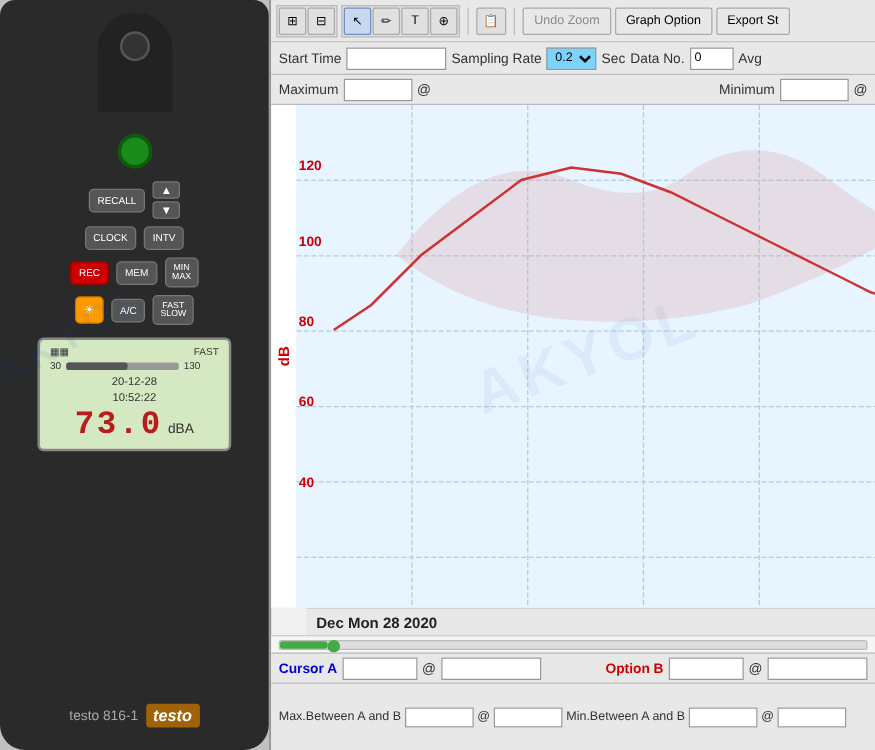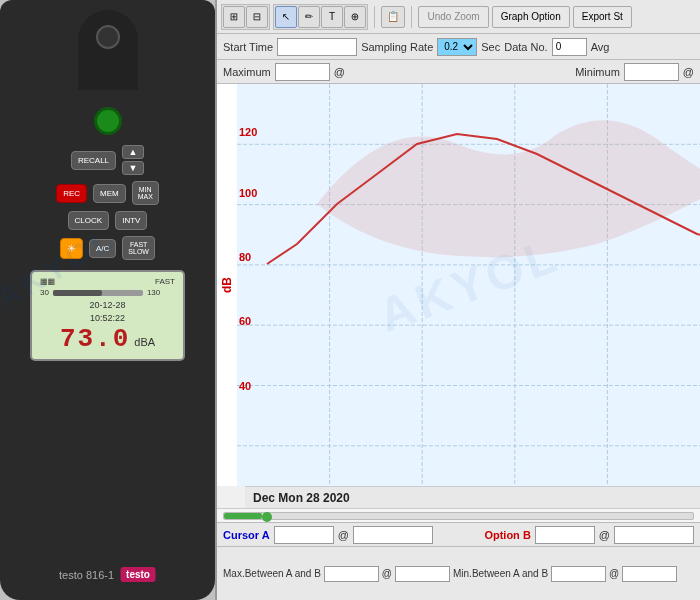--- a/index.html
+++ b/index.html
@@ -117,22 +117,22 @@
       position: absolute;
       bottom: 18px;
       left: 50%;
       transform: translateX(-50%);
       display: flex;
       align-items: center;
       gap: 6px;
     }
     .brand-text { color: #aaa; font-size: 11px; }
     .brand-logo {
-      background: #be185d; color: white; font-size: 10px; padding: 2px 6px;
-      border-radius: 3px; font-weight: bold;
+      background: #a16207; color: white; font-size: 13px; padding: 2px 6px;
+      border-radius: 3px; font-weight: bold; font-style: italic;
     }
 
     
     .watermark {
       position: absolute;
       font-size: 32px;
       font-weight: bold;
       color: rgba(0,80,180,0.08);
       transform: rotate(-30deg);
       pointer-events: none;
@@ -365,28 +365,28 @@
 
     <div class="device-btn-row">
       <div class="btn-recall">RECALL</div>
       <div class="btn-arrow-group">
         <div class="btn-arrow">▲</div>
         <div class="btn-arrow">▼</div>
       </div>
     </div>
 
     <div class="device-btn-row">
+      <div class="btn-clock">CLOCK</div>
+      <div class="btn-intv">INTV</div>
+    </div>
+
+    <div class="device-btn-row">
       <div class="btn-rec">REC</div>
       <div class="btn-mem">MEM</div>
       <div class="btn-minmax">MIN<br>MAX</div>
-    </div>
-
-    <div class="device-btn-row">
-      <div class="btn-clock">CLOCK</div>
-      <div class="btn-intv">INTV</div>
     </div>
 
     <div class="device-btn-row">
       <div class="btn-sun">☀</div>
       <div class="btn-ac">A/C</div>
       <div class="btn-fastslow">FAST<br>SLOW</div>
     </div>
 
     <div class="device-display">
       <div class="display-top-row">

